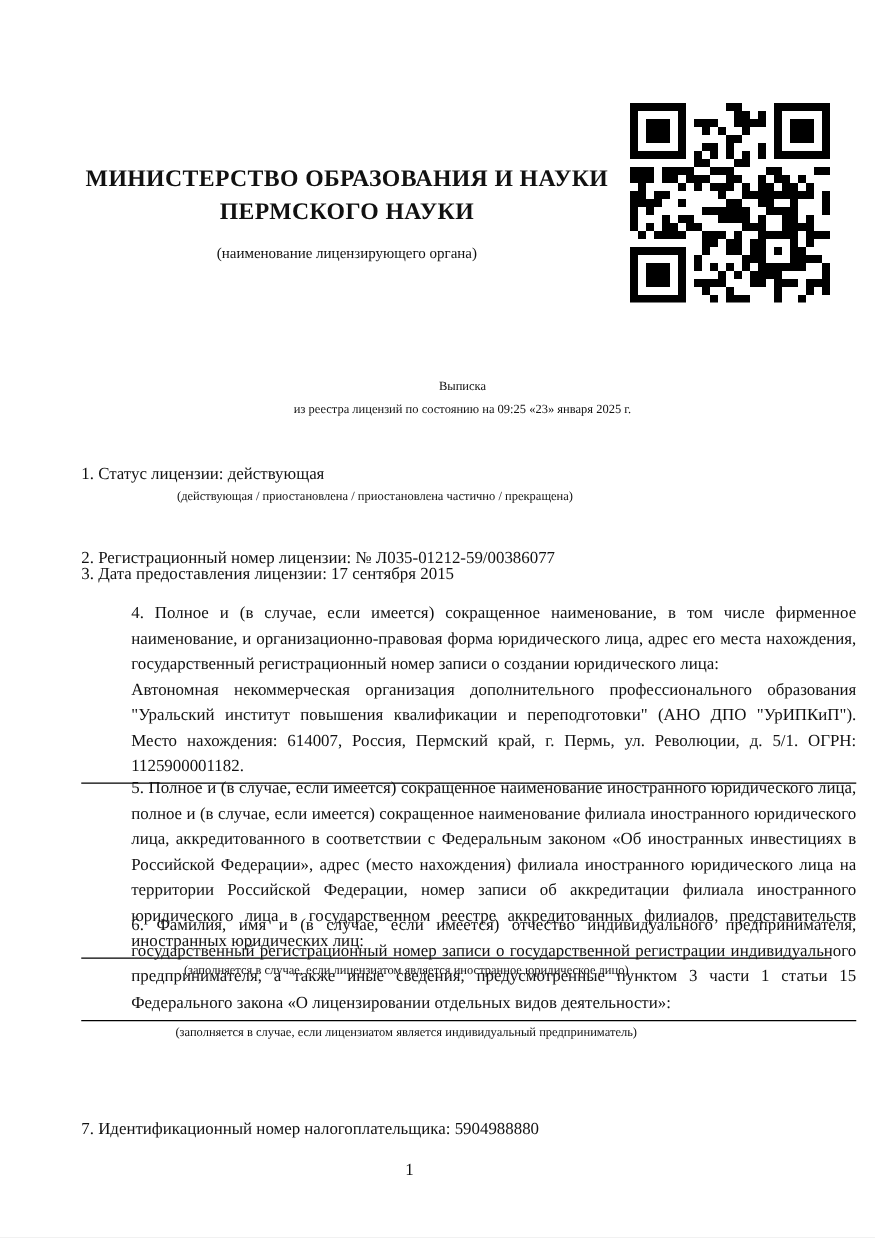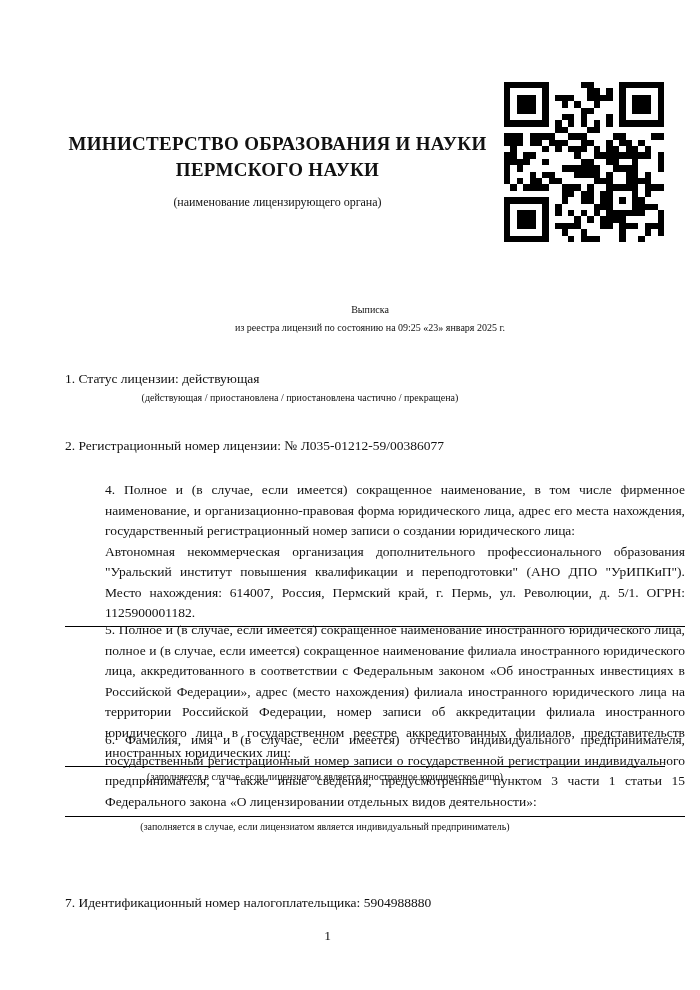--- a/index.html
+++ b/index.html
@@ -389,20 +389,23 @@
 
   <div class="item" id="item1">
     <div>1. Статус лицензии: действующая</div>
     <div class="note note-narrow">(действующая / приостановлена / приостановлена частично / прекращена)</div>
   </div>
 
   <div class="item" id="item2">
     <div>2. Регистрационный номер лицензии: № Л035-01212-59/00386077</div>
   </div>
 
+  <div class="item" id="item3">
+    <div>3. Дата предоставления лицензии: 17 сентября 2015</div>
+  </div>
 
   <div class="item" id="item4">
     <div class="jst">4. Полное и (в случае, если имеется) сокращенное наименование, в том числе фирменное наименование, и организационно-правовая форма юридического лица, адрес его места нахождения, государственный регистрационный номер записи о создании юридического лица:</div>
     <div class="jst">Автономная некоммерческая организация дополнительного профессионального образования "Уральский институт повышения квалификации и переподготовки" (АНО ДПО "УрИПКиП"). Место нахождения: 614007, Россия, Пермский край, г. Пермь, ул. Революции, д. 5/1. ОГРН: 1125900001182.</div>
     <div class="rule rule-full"></div>
   </div>
 
   <div class="item" id="item5">
     <div class="jst">5. Полное и (в случае, если имеется) сокращенное наименование иностранного юридического лица, полное и (в случае, если имеется) сокращенное наименование филиала иностранного юридического лица, аккредитованного в соответствии с Федеральным законом «Об иностранных инвестициях в Российской Федерации», адрес (место нахождения) филиала иностранного юридического лица на территории Российской Федерации, номер записи об аккредитации филиала иностранного юридического лица в государственном реестре аккредитованных филиалов, представительств иностранных юридических лиц:</div>
     <div class="rule rule-blank"></div>

